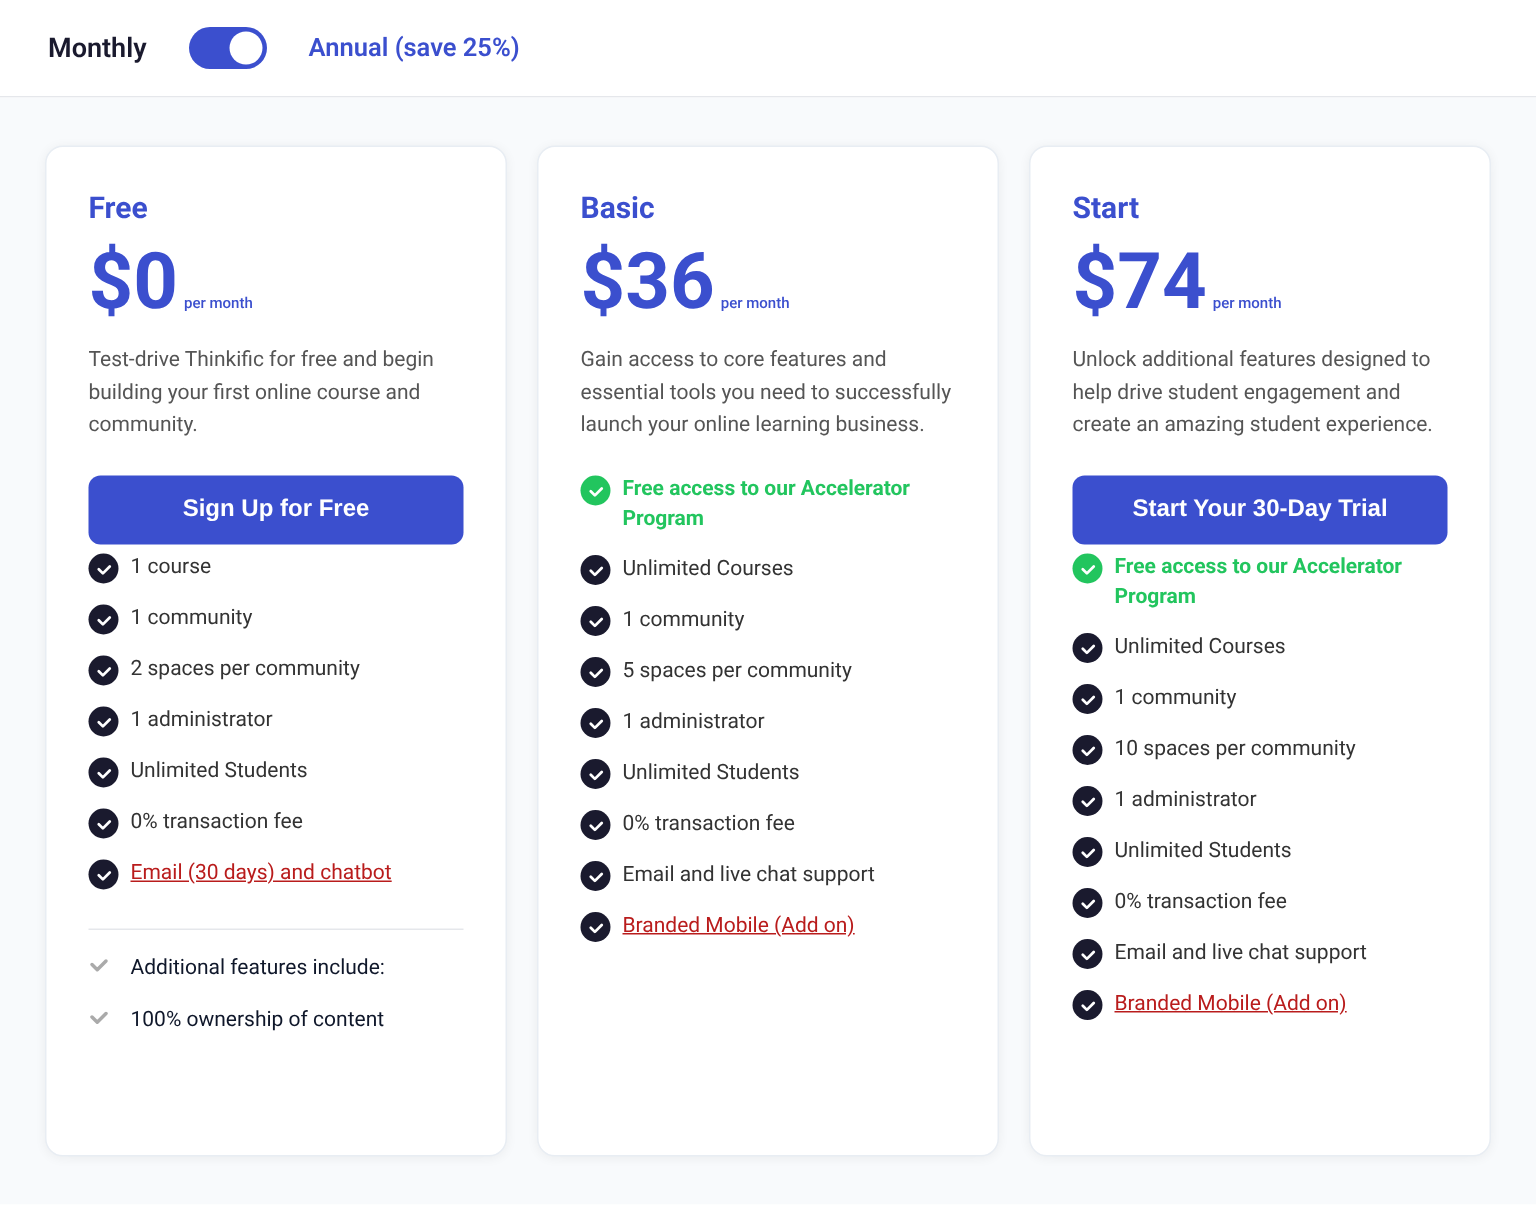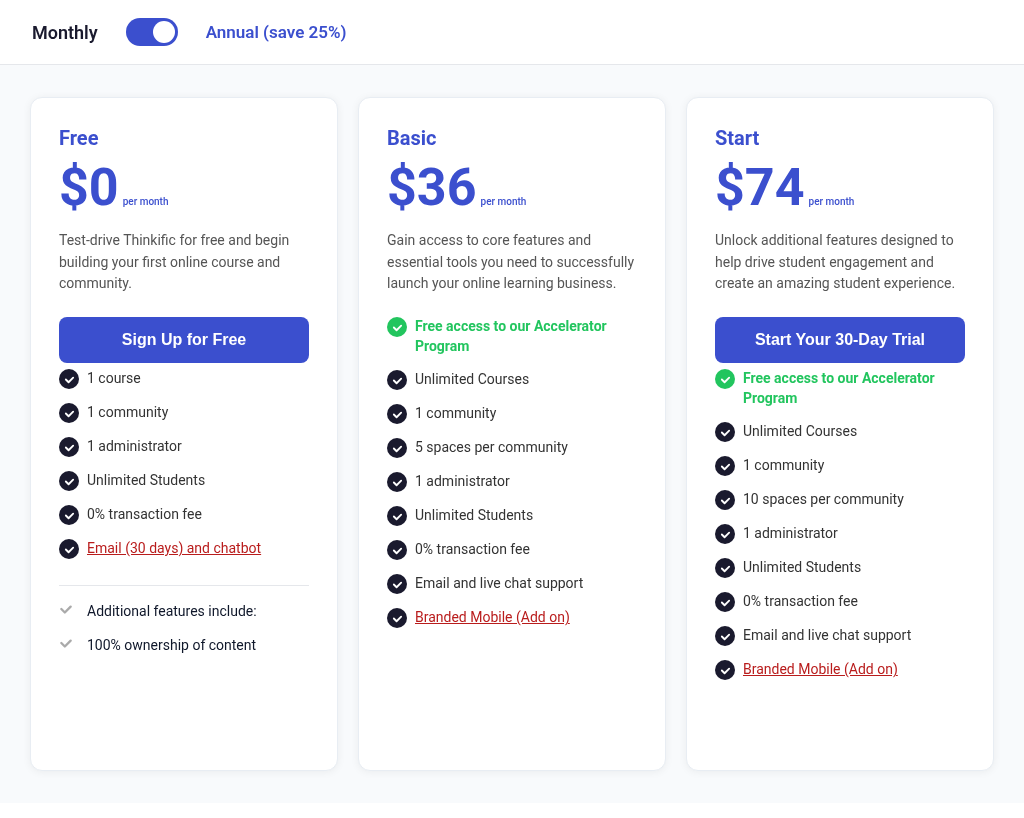--- a/index.html
+++ b/index.html
@@ -222,20 +222,28 @@
             </svg>
           </div>
           <span>1 community</span>
         </li>
         <li class="feature-item">
           <div class="feature-check">
             <svg viewBox="0 0 12 12" fill="none" xmlns="http://www.w3.org/2000/svg">
               <path d="M2 6l3 3 5-5" stroke="white" stroke-width="2" stroke-linecap="round" stroke-linejoin="round"></path>
             </svg>
           </div>
+          <span>2 spaces per community</span>
+        </li>
+        <li class="feature-item">
+          <div class="feature-check">
+            <svg viewBox="0 0 12 12" fill="none" xmlns="http://www.w3.org/2000/svg">
+              <path d="M2 6l3 3 5-5" stroke="white" stroke-width="2" stroke-linecap="round" stroke-linejoin="round"></path>
+            </svg>
+          </div>
           <span>1 administrator</span>
         </li>
         <li class="feature-item">
           <div class="feature-check">
             <svg viewBox="0 0 12 12" fill="none" xmlns="http://www.w3.org/2000/svg">
               <path d="M2 6l3 3 5-5" stroke="white" stroke-width="2" stroke-linecap="round" stroke-linejoin="round"></path>
             </svg>
           </div>
           <span>Unlimited Students</span>
         </li>

